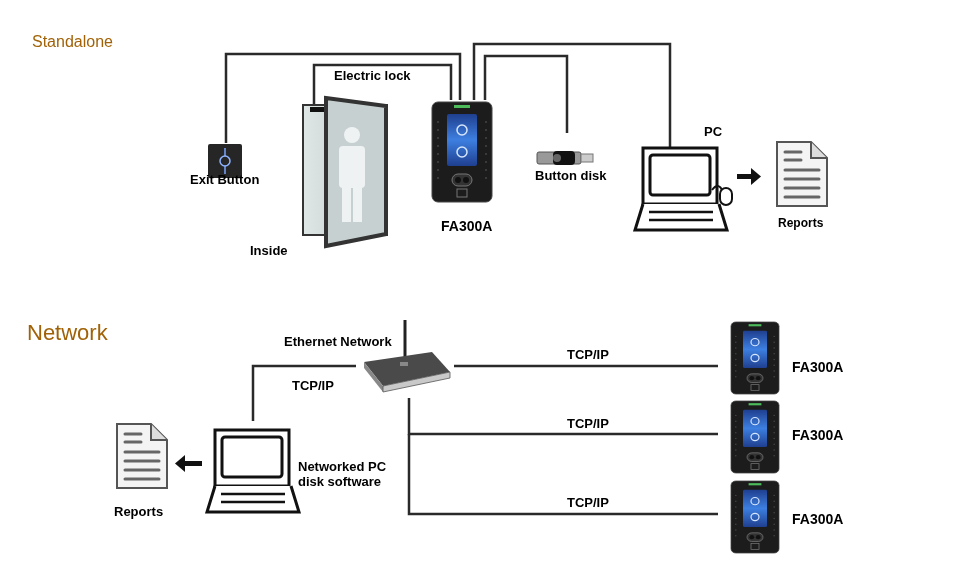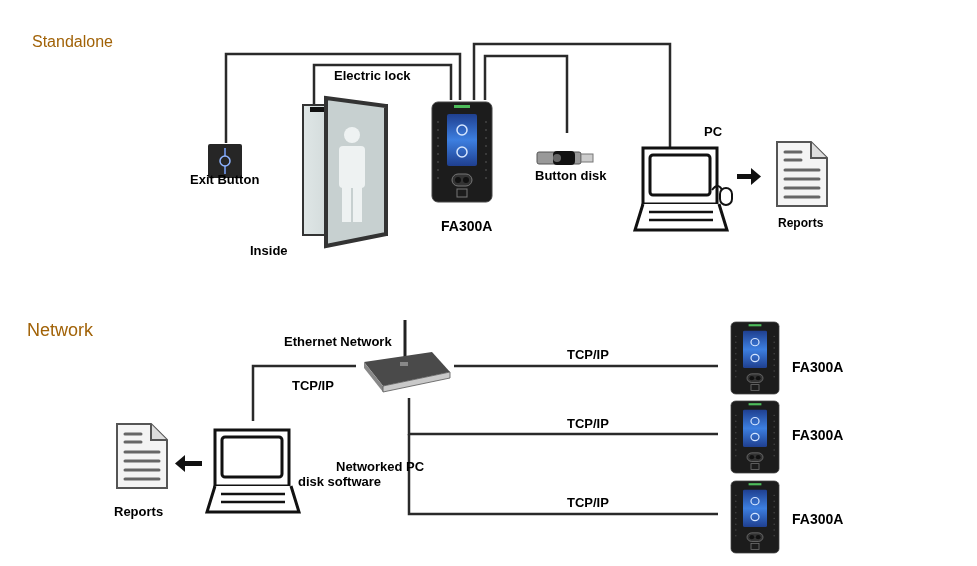--- a/index.html
+++ b/index.html
@@ -156,24 +156,24 @@
 
 <div class="abs section-title" style="left:32px;top:33px;">Standalone</div>
 <div class="abs lbl" style="left:334px;top:68px;">Electric lock</div>
 <div class="abs lbl" style="left:190px;top:172px;">Exit Button</div>
 <div class="abs lbl" style="left:250px;top:243px;">Inside</div>
 <div class="abs lbl" style="left:441px;top:218px;font-size:14px;">FA300A</div>
 <div class="abs lbl" style="left:535px;top:168px;">Button disk</div>
 <div class="abs lbl" style="left:704px;top:124px;">PC</div>
 <div class="abs lbl" style="left:778px;top:216px;font-size:12px;">Reports</div>
 
-<div class="abs section-title" style="left:27px;top:320px;font-size:18px;">Network</div>
+<div class="abs section-title" style="left:27px;top:320px;font-size:22px;">Network</div>
 <div class="abs lbl" style="left:284px;top:334px;">Ethernet Network</div>
 <div class="abs lbl" style="left:292px;top:378px;">TCP/IP</div>
-<div class="abs lbl" style="left:298px;top:459px;margin-left:38px;">Networked PC</div>
+<div class="abs lbl" style="left:298px;top:459px;">Networked PC</div>
 <div class="abs lbl" style="left:298px;top:474px;">disk software</div>
 <div class="abs lbl" style="left:114px;top:504px;">Reports</div>
 
 <div class="abs lbl" style="left:567px;top:347px;">TCP/IP</div>
 <div class="abs lbl" style="left:567px;top:416px;">TCP/IP</div>
 <div class="abs lbl" style="left:567px;top:495px;">TCP/IP</div>
 
 <div class="abs lbl" style="left:792px;top:359px;font-size:14px;">FA300A</div>
 <div class="abs lbl" style="left:792px;top:427px;font-size:14px;">FA300A</div>
 <div class="abs lbl" style="left:792px;top:511px;font-size:14px;">FA300A</div>

